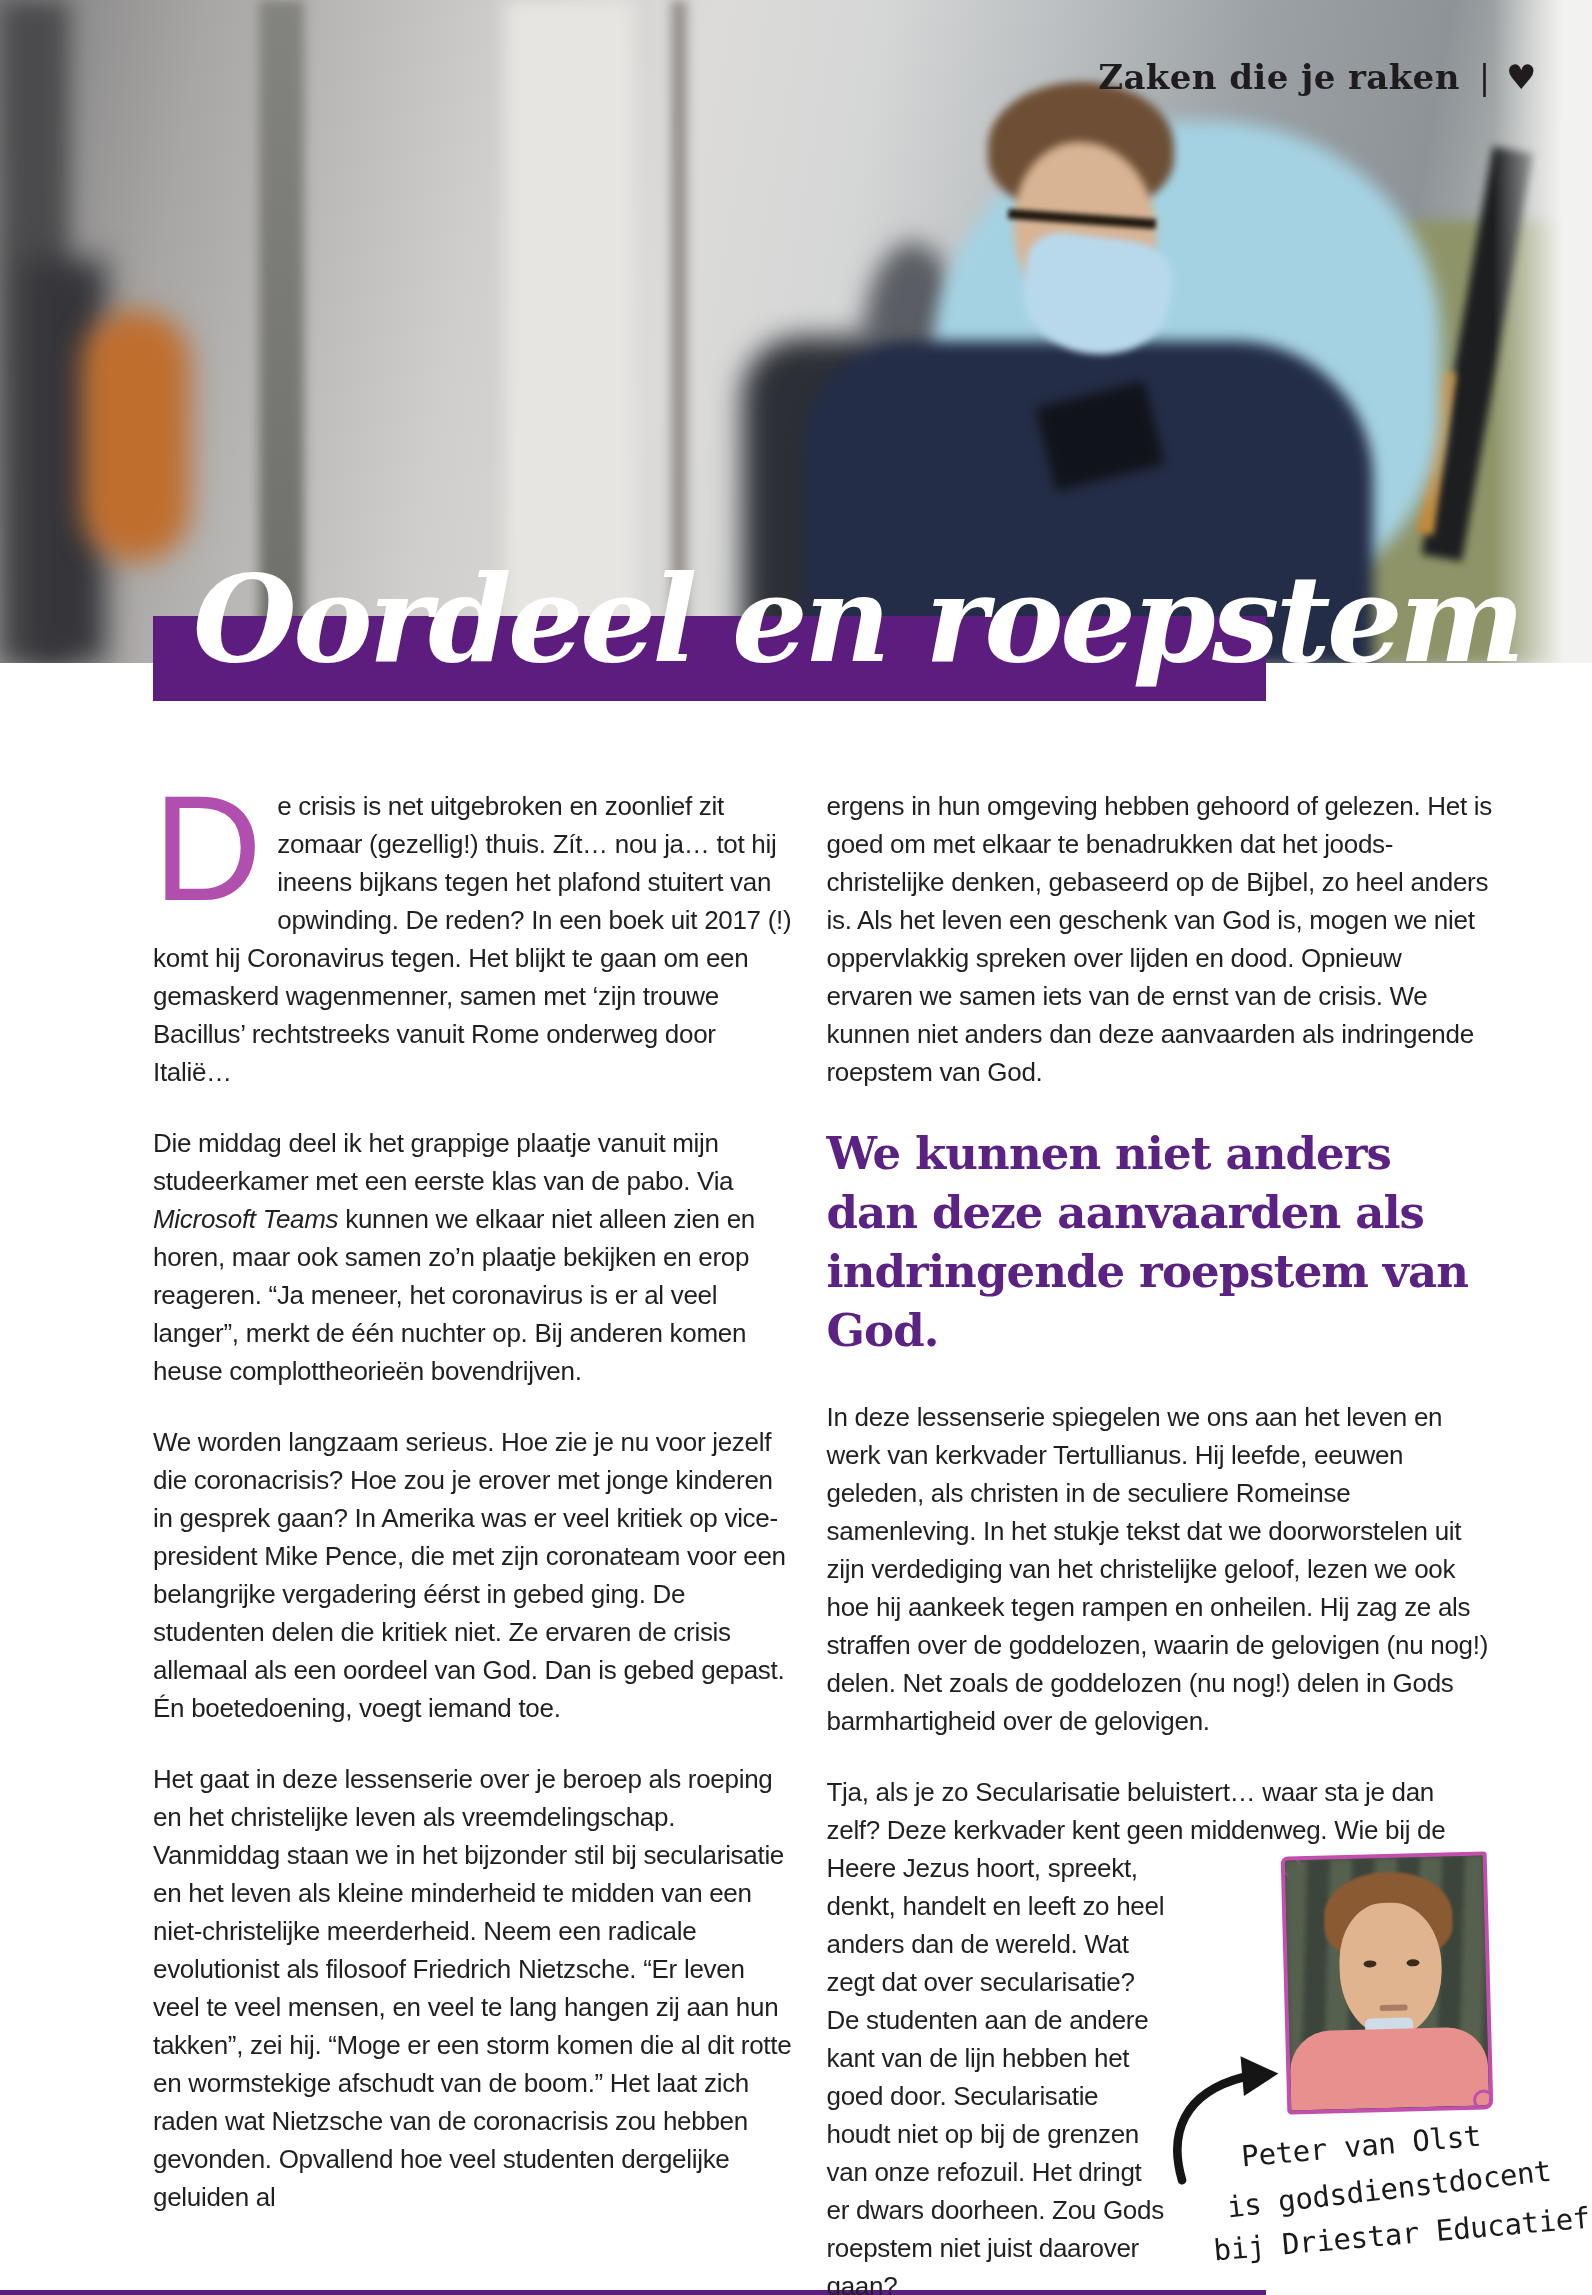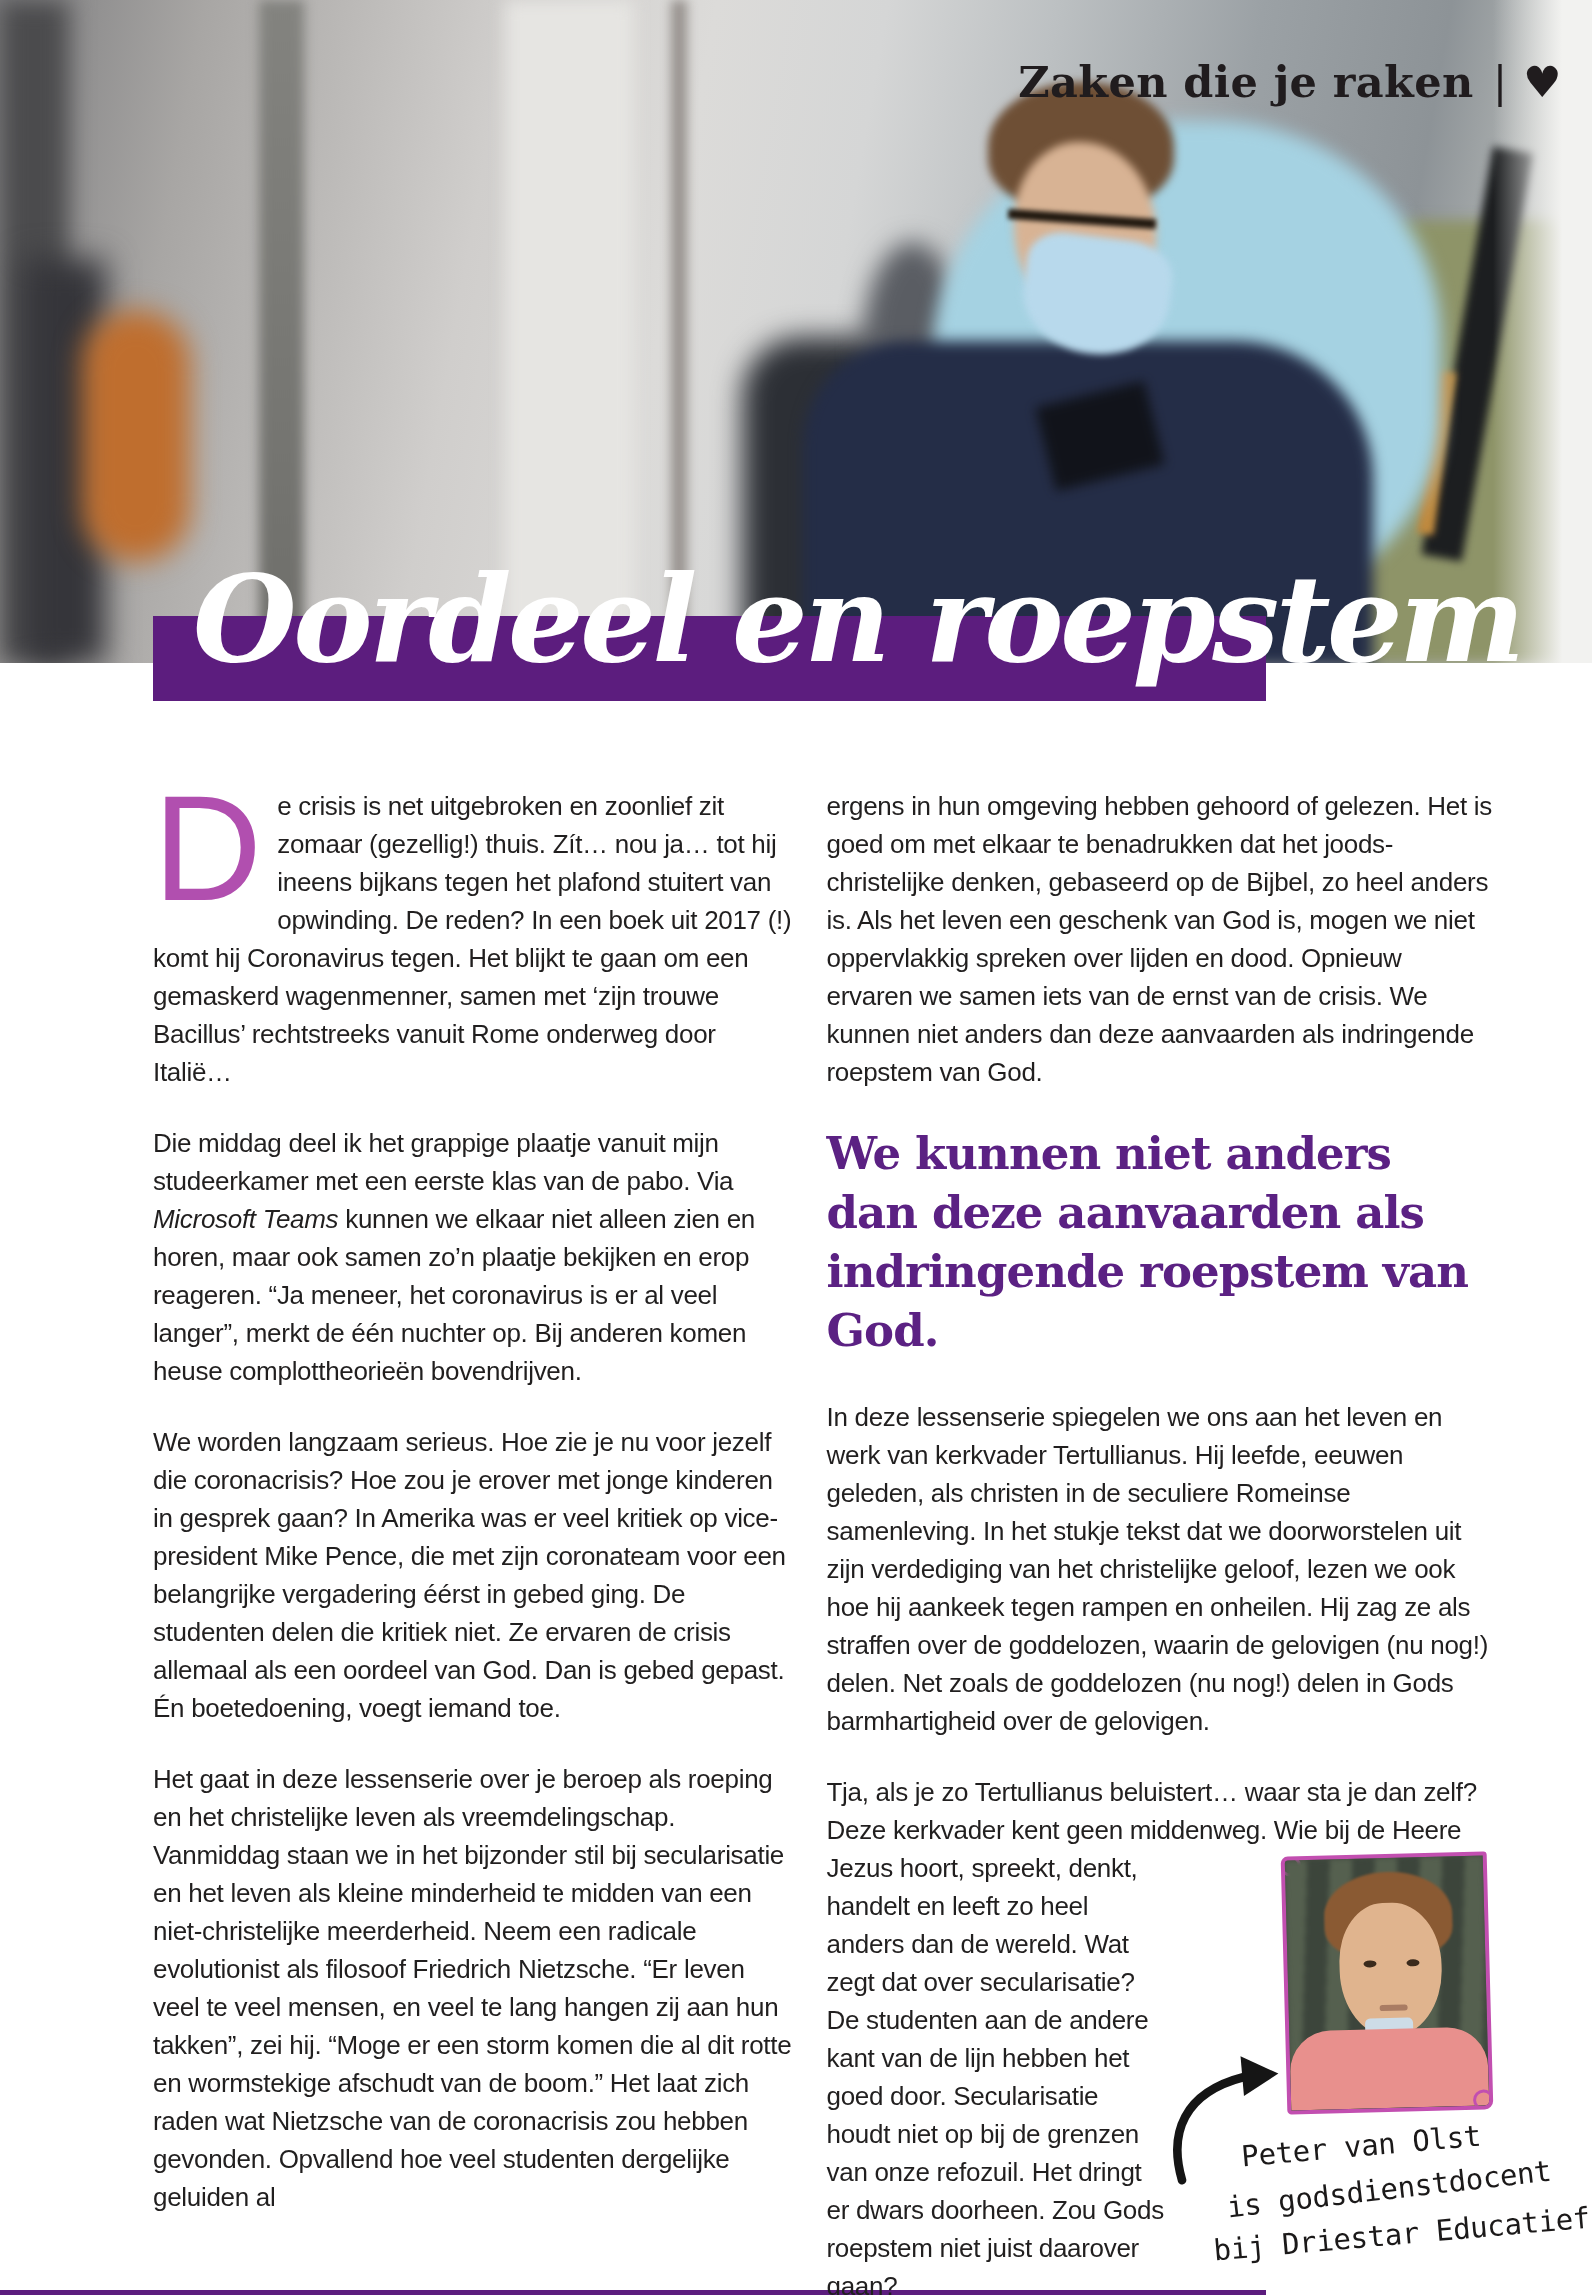--- a/index.html
+++ b/index.html
@@ -25,22 +25,22 @@
   .h-hood{left:932px;top:121px;width:509px;height:483px;background:#a5d2e2;border-radius:50% 46% 40% 52%;filter:blur(8.6px);}
   .h-jacket{left:803px;top:341px;width:570px;height:324px;background:#242d47;border-radius:104px 138px 0 0;filter:blur(7px);}
   .h-hair{left:988px;top:82px;width:186px;height:129px;background:#6e4f35;border-radius:55% 55% 45% 45%;filter:blur(4.3px);}
   .h-face{left:1014px;top:142px;width:142px;height:173px;background:#d8b394;border-radius:46% 54% 48% 52%;filter:blur(4.3px);}
   .h-glasses{left:1008px;top:214px;width:148px;height:9.5px;background:#20180f;transform:rotate(4deg);filter:blur(2.6px);}
   .h-mask{left:1023px;top:237px;width:147px;height:117px;background:#b8d9ec;border-radius:25% 30% 50% 50%;transform:rotate(7deg);filter:blur(3.5px);}
   .h-phone{left:1044px;top:393px;width:112px;height:86px;background:#11131a;transform:rotate(-14deg);filter:blur(6px);}
   .h-fade-right{right:0;top:0;width:99px;height:100%;background:linear-gradient(90deg,rgba(244,244,242,0),#f2f2f0 70%);}
 
   
-  .kicker{position:absolute;top:57px;right:30px;z-index:6;
-          font-family:"DejaVu Serif",serif;font-weight:bold;font-size:43px;color:#201c1e;
+  .kicker{position:absolute;top:57px;right:55px;z-index:6;
+          font-family:"DejaVu Serif",serif;font-weight:bold;font-size:34px;color:#201c1e;
           letter-spacing:0.4px;white-space:nowrap;margin-left:20px;}
   .kicker .sep{margin:0 15.5px 0 19px;font-weight:normal;}
   .kicker .heart{font-family:"DejaVu Sans",sans-serif;}
 
   
   .title-banner{position:absolute;left:153px;top:616px;width:1113px;height:85px;background:#5c1d7e;z-index:4;}
   .title{position:absolute;left:177px;top:544px;margin:16px;z-index:5;
          font-family:"DejaVu Serif",serif;font-style:italic;font-weight:bold;
          font-size:119px;line-height:1;color:#ffffff;letter-spacing:-3.5px;white-space:nowrap;}
 
@@ -126,21 +126,21 @@
       <p class="para"><span>Die middag deel ik het grappige plaatje vanuit mijn studeerkamer met een eerste klas van de pabo. Via </span><em>Microsoft Teams</em><span> kunnen we elkaar niet alleen zien en horen, maar ook samen zo’n plaatje bekijken en erop reageren. “Ja meneer, het coronavirus is er al veel langer”, merkt de één nuchter op. Bij anderen komen heuse complottheorieën bovendrijven.</span></p>
       <p class="para">We worden langzaam serieus. Hoe zie je nu voor jezelf die coronacrisis? Hoe zou je erover met jonge kinderen in gesprek gaan? In Amerika was er veel kritiek op vice-president Mike Pence, die met zijn coronateam voor een belangrijke vergadering éérst in gebed ging. De studenten delen die kritiek niet. Ze ervaren de crisis allemaal als een oordeel van God. Dan is gebed gepast. Én boetedoening, voegt iemand toe.</p>
       <p class="para">Het gaat in deze lessenserie over je beroep als roeping en het christelijke leven als vreemdelingschap. Vanmiddag staan we in het bijzonder stil bij secularisatie en het leven als kleine minderheid te midden van een niet-christelijke meerderheid. Neem een radicale evolutionist als filosoof Friedrich Nietzsche. “Er leven veel te veel mensen, en veel te lang hangen zij aan hun takken”, zei hij. “Moge er een storm komen die al dit rotte en wormstekige afschudt van de boom.” Het laat zich raden wat Nietzsche van de coronacrisis zou hebben gevonden. Opvallend hoe veel studenten dergelijke geluiden al</p>
     </div>
 
     <div class="col col-right">
       <p class="para">ergens in hun omgeving hebben gehoord of gelezen. Het is goed om met elkaar te benadrukken dat het joods-christelijke denken, gebaseerd op de Bijbel, zo heel anders is. Als het leven een geschenk van God is, mogen we niet oppervlakkig spreken over lijden en dood. Opnieuw ervaren we samen iets van de ernst van de crisis. We kunnen niet anders dan deze aanvaarden als indringende roepstem van God.</p>
       <blockquote class="pullquote">We kunnen niet anders dan deze aanvaarden als indringende roepstem van God.</blockquote>
       <p class="para">In deze lessenserie spiegelen we ons aan het leven en werk van kerkvader Tertullianus. Hij leefde, eeuwen geleden, als christen in de seculiere Romeinse samenleving. In het stukje tekst dat we doorworstelen uit zijn verdediging van het christelijke geloof, lezen we ook hoe hij aankeek tegen rampen en onheilen. Hij zag ze als straffen over de goddelozen, waarin de gelovigen (nu nog!) delen. Net zoals de goddelozen (nu nog!) delen in Gods barmhartigheid over de gelovigen.</p>
       <p class="para">
-        <span>Tja, als je zo Tertullianus beluistert… waar sta je dan zelf? Deze kerkvader kent geen middenweg. Wie bij de </span><span class="portrait-float">
+        <span>Tja, als je zo Secularisatie beluistert… waar sta je dan zelf? Deze kerkvader kent geen middenweg. Wie bij de </span><span class="portrait-float">
             <span class="arrow-wrap"><svg width="129" height="138" viewBox="0 0 150 160">
                 <path d="M14 150 C -2 95, 16 48, 86 30" stroke="#151515" stroke-width="10" fill="none" stroke-linecap="round"></path>
                 <polygon points="82,6 126,26 86,52" fill="#151515"></polygon>
               </svg></span>
             <span class="photo-frame">
               <span class="pf-bg"></span>
               <span class="pf-hair"></span>
               <span class="pf-face"></span>
               <span class="pf-eye l"></span>
               <span class="pf-eye r"></span>

